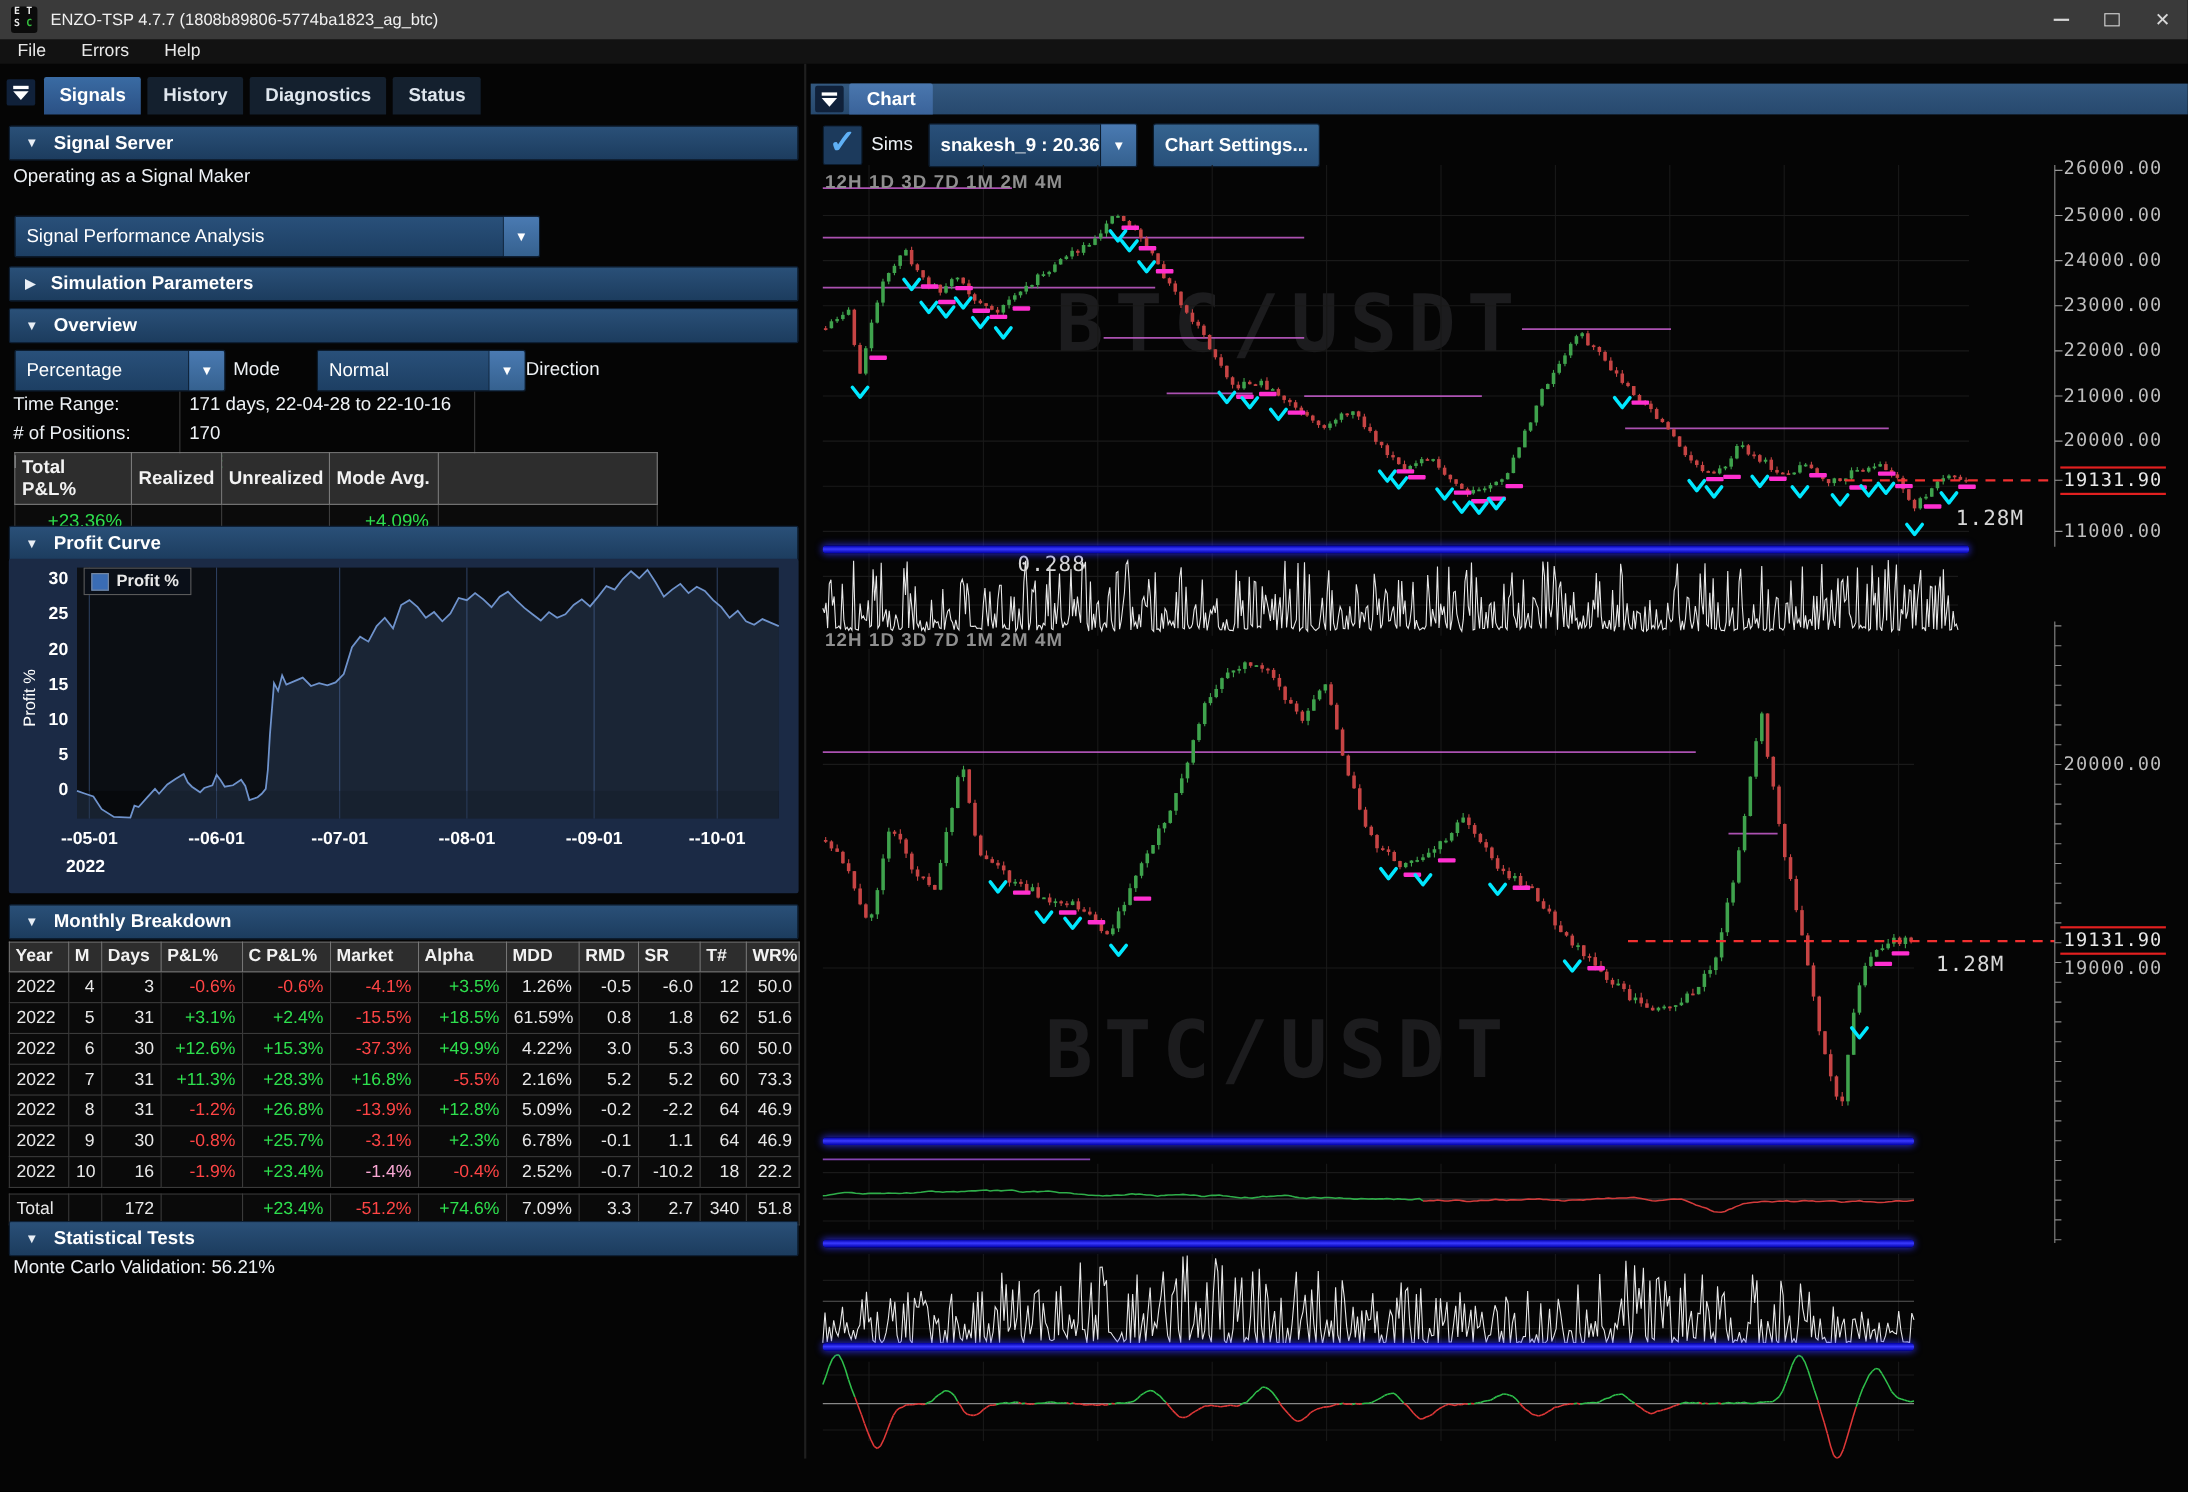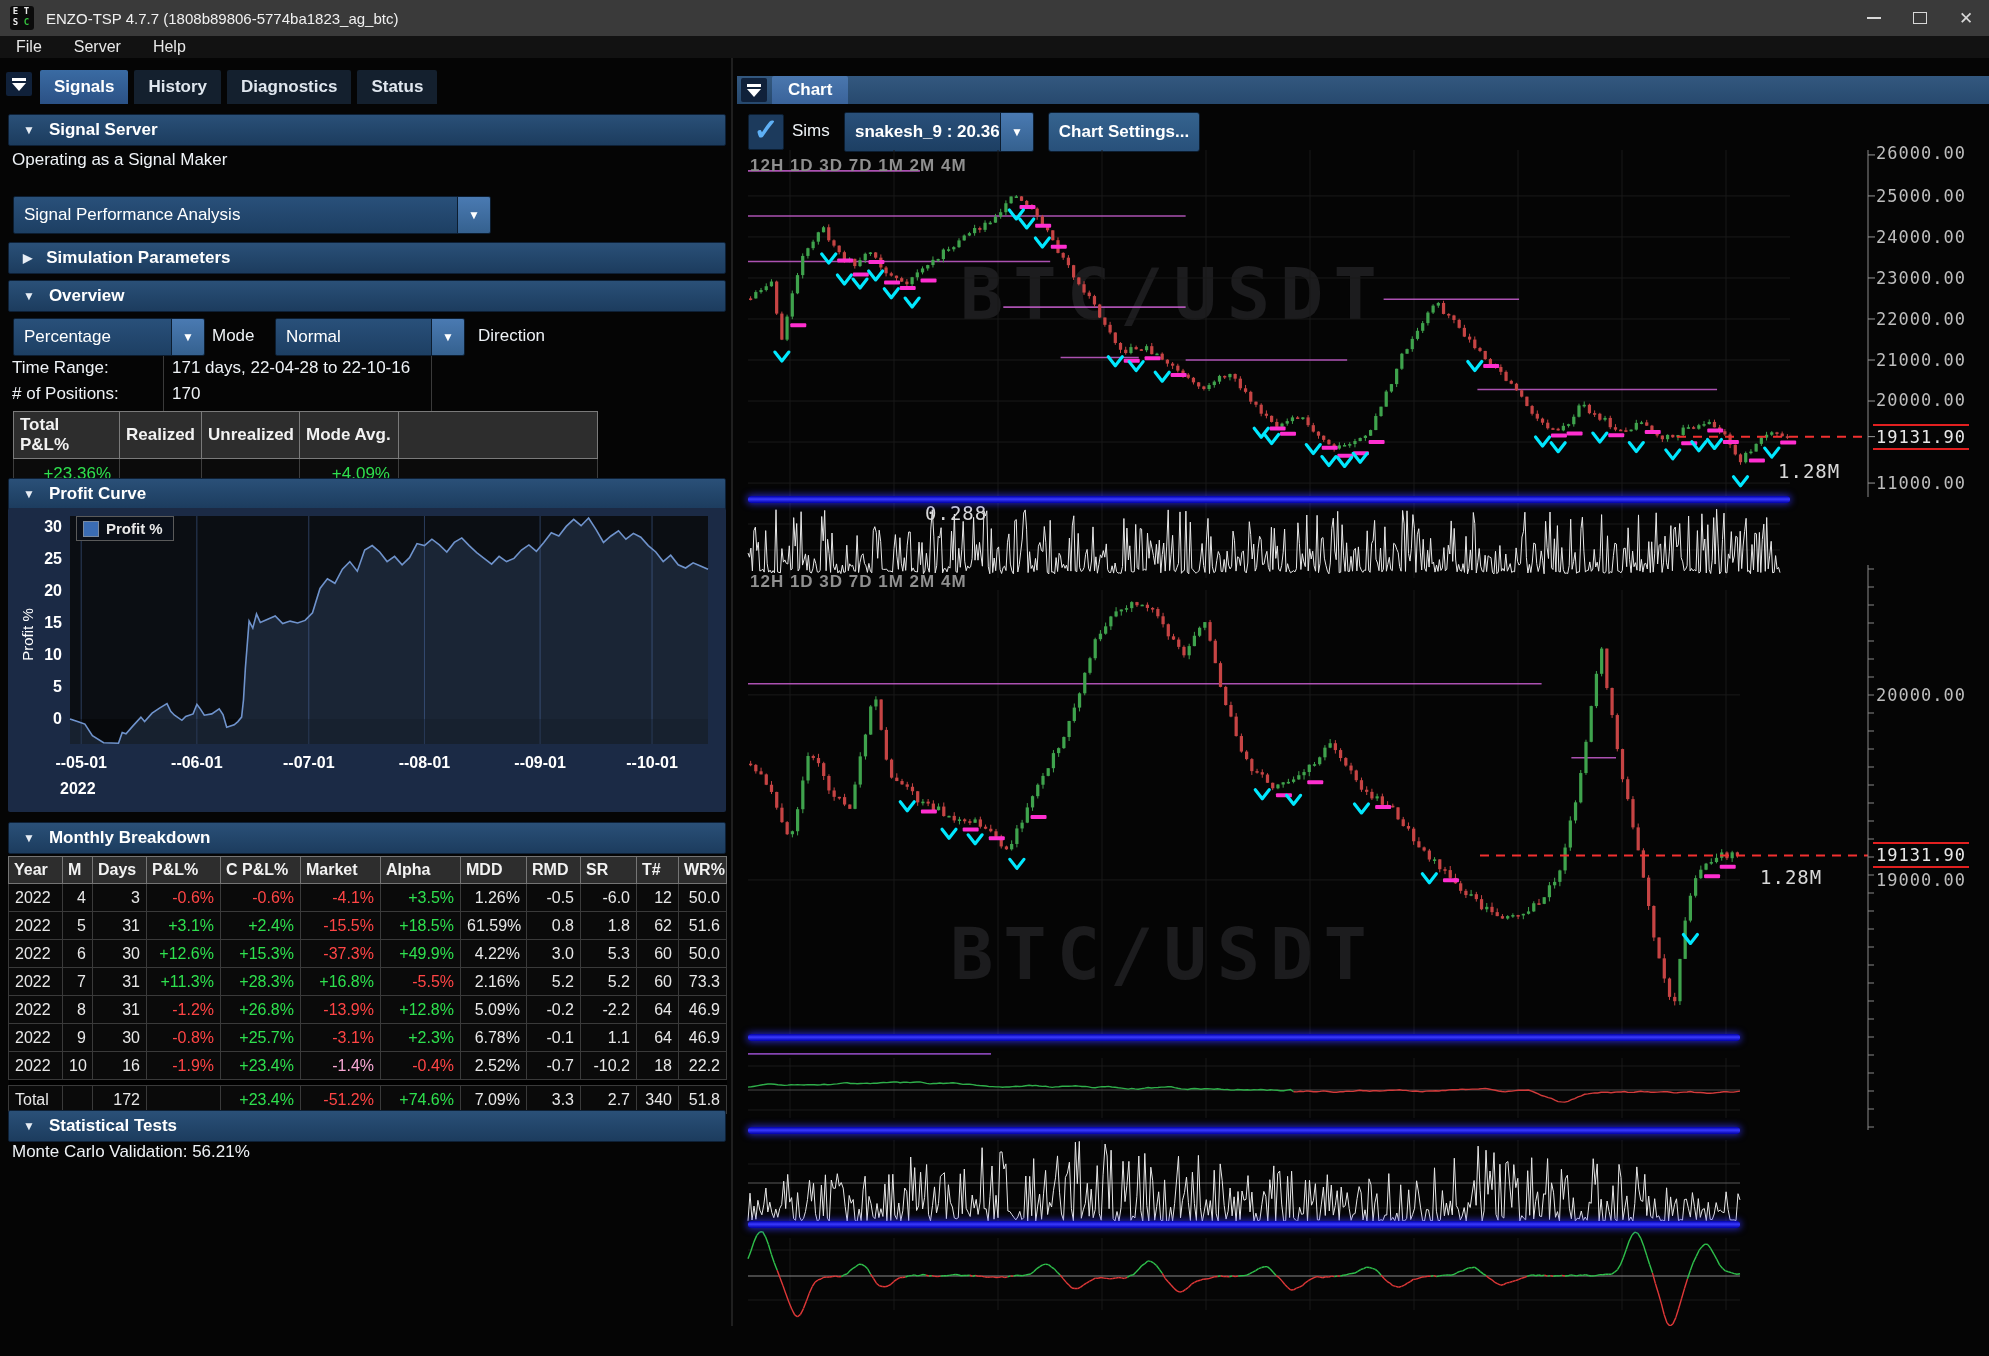--- a/index.html
+++ b/index.html
@@ -85,21 +85,21 @@
         <div style="width:14px;height:2px;background:#d8d8d8"></div>
       </div>
     <div class="wbtn">
         <div style="width:12px;height:10px;border:1.5px solid #d8d8d8"></div>
       </div>
     <div class="wbtn" style="font-size:17px">✕</div>
   </div>
 
   <div class="abs" id="menubar">
     <div class="menu-item">File</div>
-    <div class="menu-item">Server</div>
+    <div class="menu-item">Errors</div>
     <div class="menu-item">Help</div>
   </div>
 
   <div class="abs" id="left-divider"></div>
 
   <div class="abs" style="left:6px;top:72px;" class2="dock">
     <div class="dock-icon">
         <div class="bar"></div>
         <div class="tri"></div>
       </div>
@@ -130,21 +130,21 @@
   <div class="abs sect" style="left:8px;top:280px;width:716px;">
     <span class="tri-d">▼</span>
     <span>Overview</span>
   </div>
 
   <div class="abs dd" style="left:13px;top:318px;width:190px;height:36px;">
     <span class="dd-label">Percentage</span>
     <span class="dd-arrow">▼</span>
   </div>
   <div class="abs plain-label" style="left:212px;top:318px;height:36px;">Mode</div>
-  <div class="abs dd" style="left:275px;top:318px;width:188px;height:36px;">
+  <div class="abs dd" style="left:288px;top:318px;width:188px;height:36px;">
     <span class="dd-label">Normal</span>
     <span class="dd-arrow">▼</span>
   </div>
   <div class="abs plain-label" style="left:478px;top:318px;height:36px;">Direction</div>
 
   <div class="abs plain-label" style="left:12px;top:358px;">Time Range:</div>
   <div class="abs plain-label" style="left:172px;top:358px;">171 days, 22-04-28 to 22-10-16</div>
   <div class="abs plain-label" style="left:12px;top:384px;"># of Positions:</div>
   <div class="abs plain-label" style="left:172px;top:384px;">170</div>
   <div class="abs plain-label" style="left:12px;top:410px;">Largest Win/Loss:</div>

